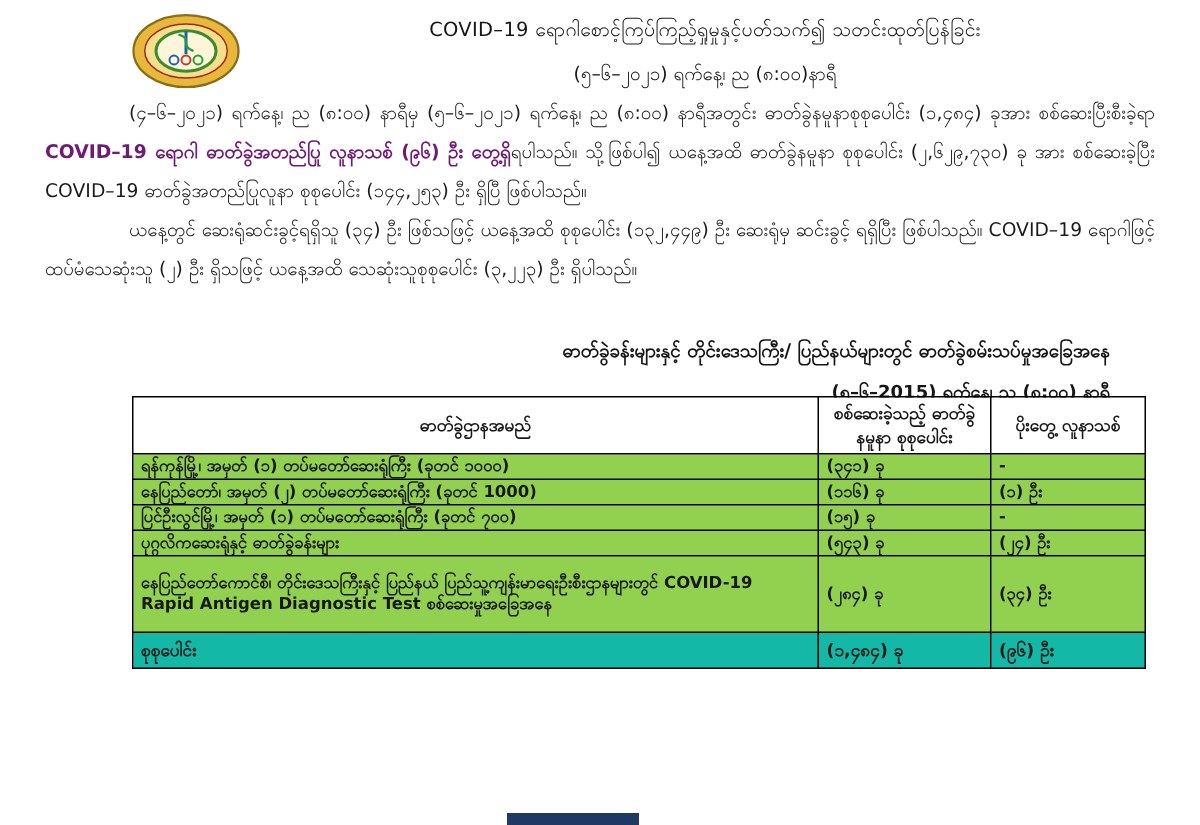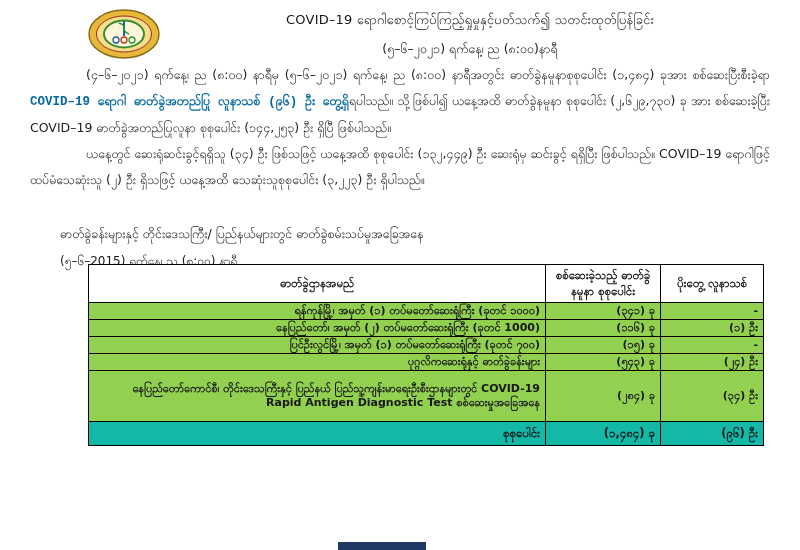--- a/index.html
+++ b/index.html
@@ -9,30 +9,30 @@
   }
   
   .hdr{position:absolute;top:6px;left:0;width:100%;height:54px;}
   .logo{position:absolute;left:88px;top:3px;width:72px;height:50px;}
   .hdr-titles{margin-left:170px;width:600px;text-align:center;font-weight:normal;color:#151515;}
   .t1{font-size:13px;margin-top:5px;letter-spacing:.2px;}
   .t2{font-size:12.5px;margin-top:11px;}
   
   .content{position:absolute;top:62px;left:30px;width:740px;}
   .para{margin:0;text-align:justify;font-size:12.5px;line-height:26px;color:#1b1b1b;text-indent:56px;}
-  .red{color:#0369a1;font-weight:bold;font-family:Liberation Mono, monospace;}
+  .red{color:#701a75;font-weight:bold;}
   
-  .tbl-title{position:absolute;top:226px;left:60px;width:680px;text-align:left;font-weight:normal;color:#151515;}
+  .tbl-title{position:absolute;top:226px;left:60px;width:680px;text-align:right;font-weight:bold;color:#151515;}
   .tbl-title .l1{font-size:12.5px;}
   .tbl-title .l2{font-size:12px;margin-top:9px;}
   
   table.labs{position:absolute;top:264px;left:88px;width:675px;border-collapse:collapse;table-layout:fixed;padding-left:36px;}
   table.labs th, table.labs td{border:1px solid #000;font-weight:bold;color:#181818;vertical-align:middle;}
   table.labs th{background:#ffffff;font-size:11.5px;padding:3px 8px;line-height:1.35;text-align:center;}
-  table.labs td{font-size:11px;padding:1px 5px;line-height:1.25;text-align:right;}
+  table.labs td{font-size:11px;padding:1px 5px;line-height:1.25;text-align:left;}
   tr.row-green td{background:#92d050;}
   tr.row-small td{height:14px;}
   tr.row-tall td{height:48px;}
   tr.total-row td{background:#14b8a6;height:21px;font-size:11.5px;}
   col.c-name{width:457px;} col.c-samples{width:115px;} col.c-pos{width:103px;}
   
   .page-break-bar{position:absolute;left:338px;bottom:0;width:88px;height:8px;background:#1f3864;}
 </style>
 </head>
 <body>

